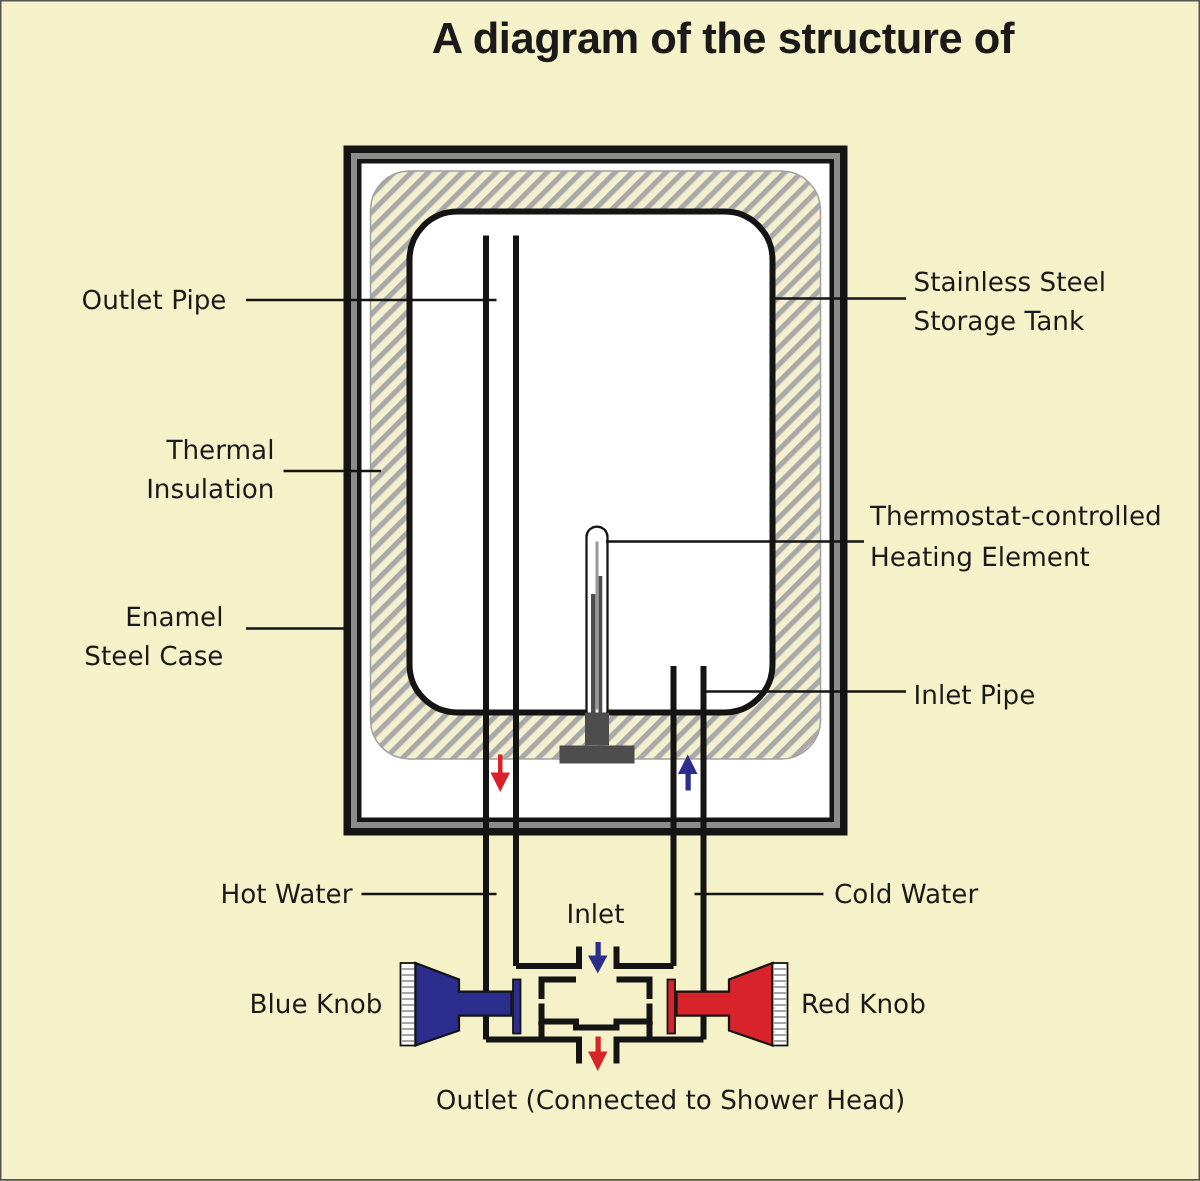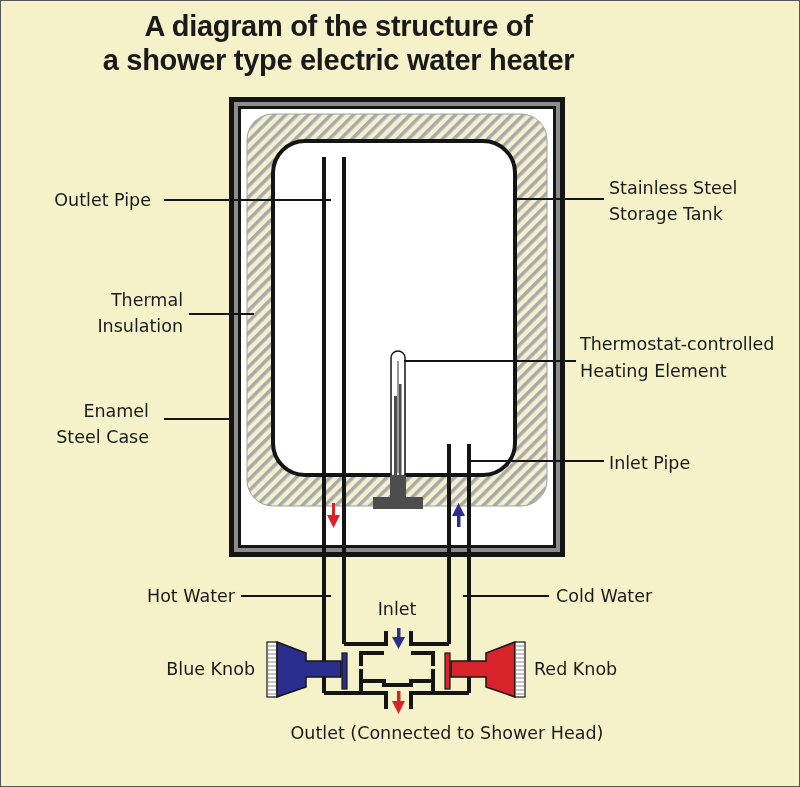--- a/index.html
+++ b/index.html
@@ -3,35 +3,34 @@
   <meta charset="utf-8">
   <style>
     html, body { margin: 0; padding: 0; }
     body { width: 800px; height: 787px; overflow: hidden; background: #4a4a4a; }
     #stage {
       position: absolute; left: 0; top: 0; width: 798px; height: 785px;
       background: #f5f2c9; border: 1px solid #555;
       font-family: "DejaVu Sans", sans-serif;
     }
     .title {
-      position: absolute; left: 0; width: 675px; text-align: center;
+      position: absolute; left: 0; width: 675px; text-align: right;
       font-family: "Liberation Sans", sans-serif; font-size: 29px; font-weight: bold;
       color: #1a1a1a; letter-spacing: -0.3px; line-height: 34px;
     }
     svg { position: absolute; left: 0; top: 0; }
     .lbl {
       font-family: "DejaVu Sans", sans-serif; font-size: 17.5px; fill: #1a1a1a;
     }
   </style>
 </head>
 <body>
 
 <div id="stage">
   <div class="title" style="top:8px;">A diagram of the structure of</div>
-  <div class="title" style="top:42px;">a shower type electric water heater</div>
 
   <svg width="800" height="787" viewBox="0 0 800 787">
     <defs>
       <pattern id="hatch" patternUnits="userSpaceOnUse" width="8" height="8" patternTransform="rotate(45)">
         <rect width="8" height="8" fill="#f3f0cf"></rect>
         <rect width="3.5" height="8" fill="#a9a9a9"></rect>
       </pattern>
     </defs>
 
     <g>

